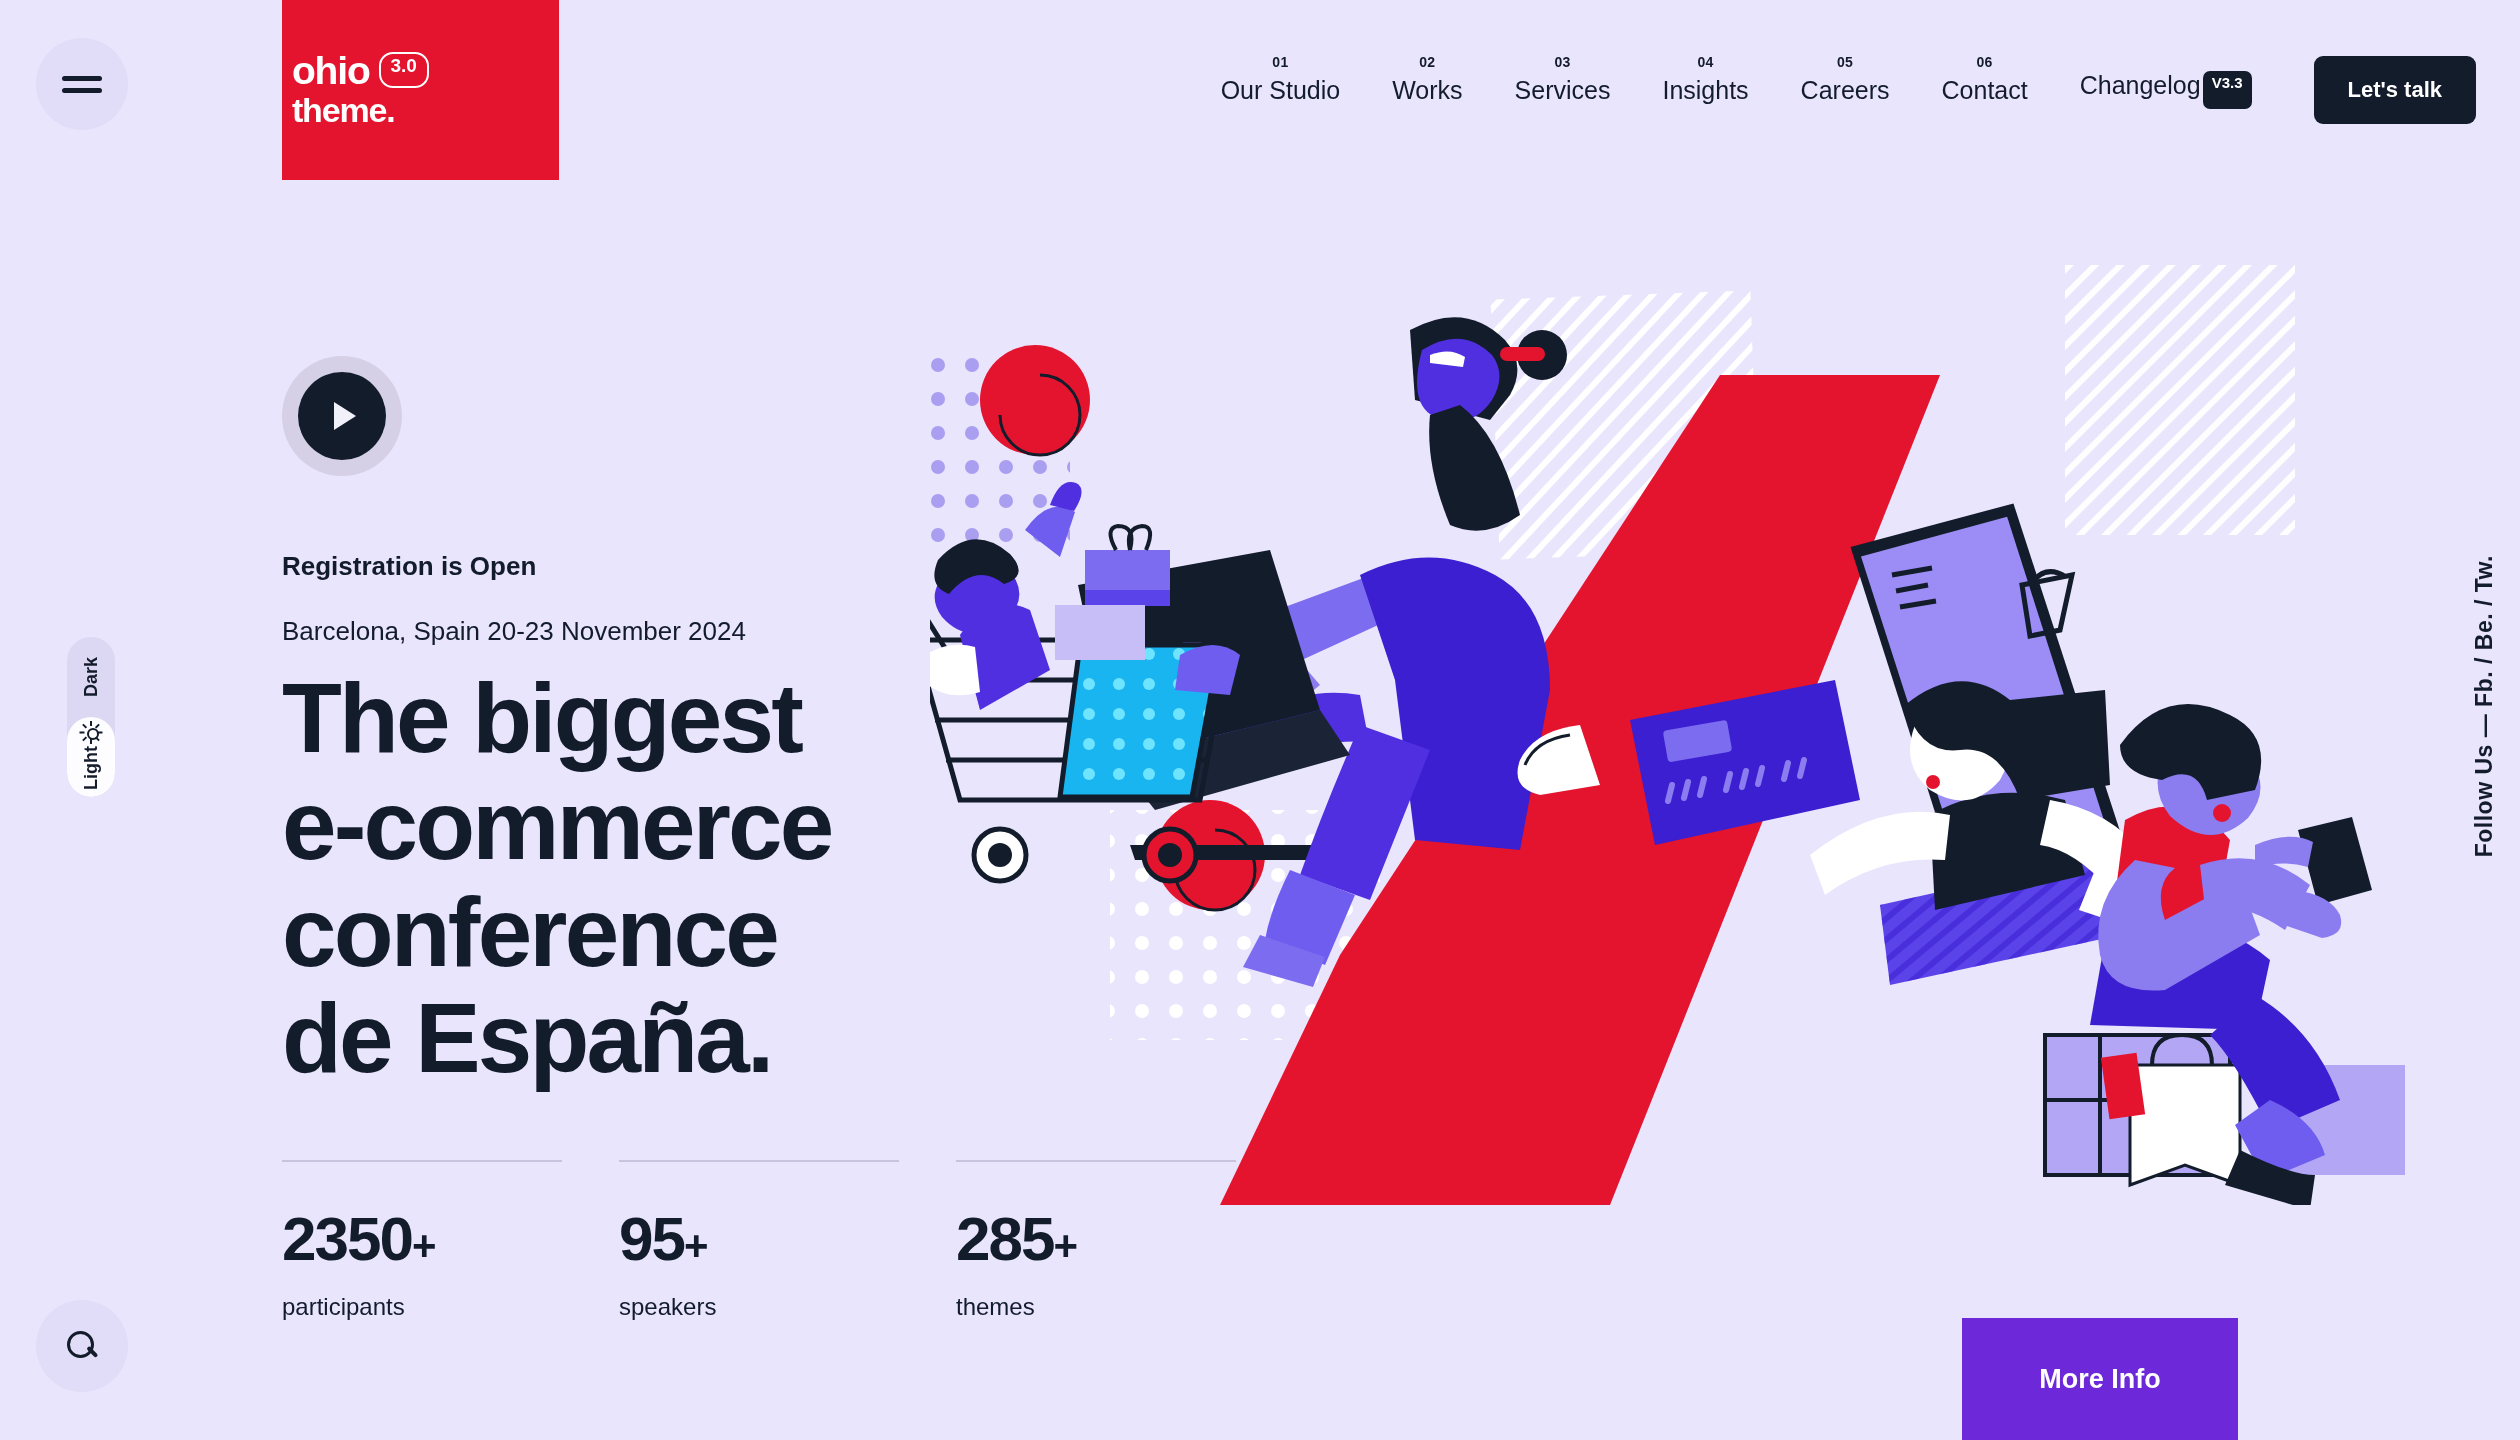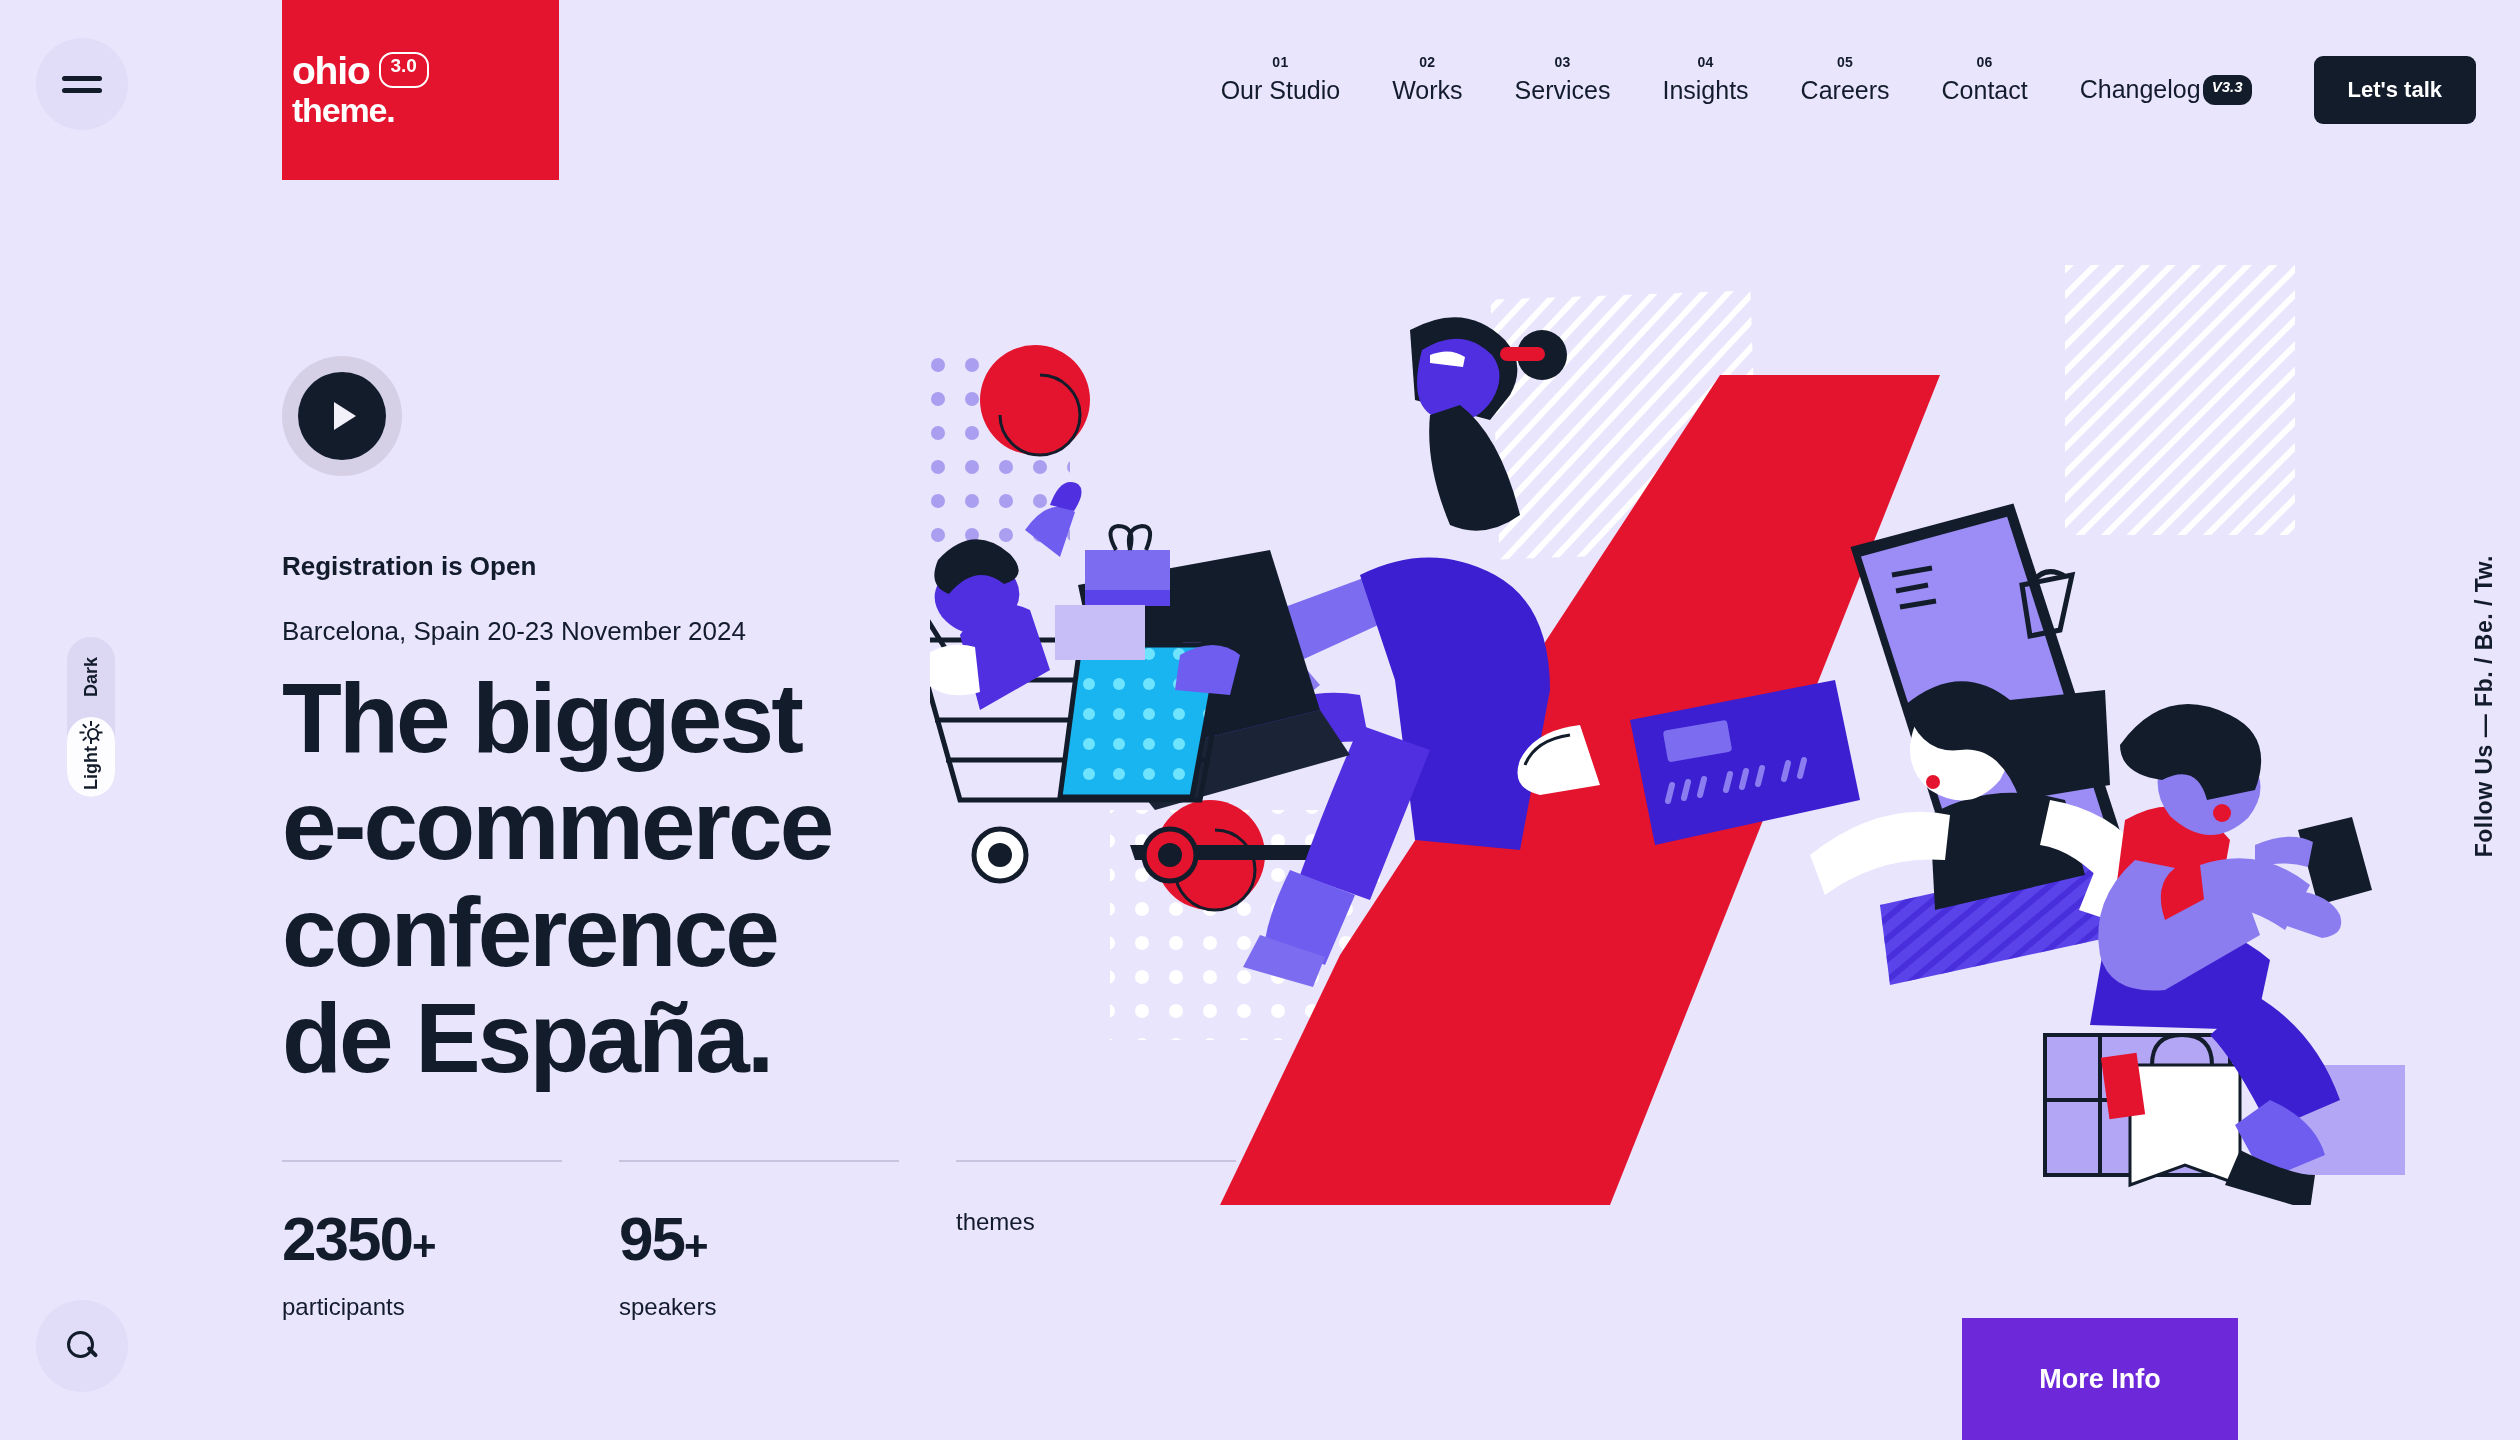--- a/index.html
+++ b/index.html
@@ -53,21 +53,21 @@
   .nav-num {
     position:absolute; top:-23px; left:50%; transform:translateX(-50%);
     font-size:14px; font-weight:bold; color:#131c2b; letter-spacing:0.3px;
   }
   .nav-changelog {
     display:flex; gap:2px; padding:0 26px;
     font-size:25px; color:#131c2b; cursor:pointer; white-space:nowrap;
   }
   .version-badge {
     background:#131c2b; color:#fff; font-size:15px; font-weight:bold;
-    border-radius:12px; padding:4px 9px 11px; line-height:1;font-style:italic;
+    border-radius:7px; padding:4px 9px 19px; line-height:1;
   }
   .talk-btn {
     margin-left:36px; background:#131c2b; color:#fff; border:none;
     font-family:inherit; font-size:22px; font-weight:bold;
     padding:21px 34px; border-radius:9px; cursor:pointer; white-space:nowrap;
   }
 
   
   .theme-toggle {
     position:absolute; left:67px; top:637px; width:48px; height:160px;
@@ -267,20 +267,21 @@
       <div class="stat-num"><span>2350</span><span class="plus">+</span></div>
       <div class="stat-label">participants</div>
     </div>
     <div class="stat">
       <div class="stat-rule"></div>
       <div class="stat-num"><span>95</span><span class="plus">+</span></div>
       <div class="stat-label">speakers</div>
     </div>
     <div class="stat">
       <div class="stat-rule"></div>
+      <div class="stat-num"><span>285</span><span class="plus">+</span></div>
       <div class="stat-label">themes</div>
     </div>
   </div>
 
   <div class="follow">Follow Us — Fb. / Be. / Tw.</div>
 
   <div class="more-info">More Info</div>
 
   <div class="illus">
     <svg viewBox="0 0 1540 950" xmlns="http://www.w3.org/2000/svg">

